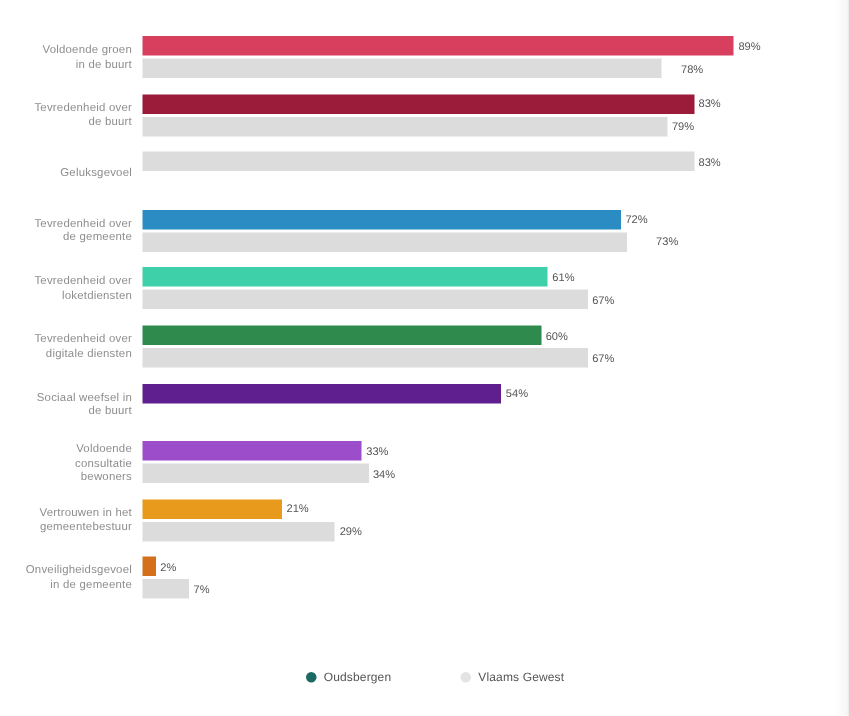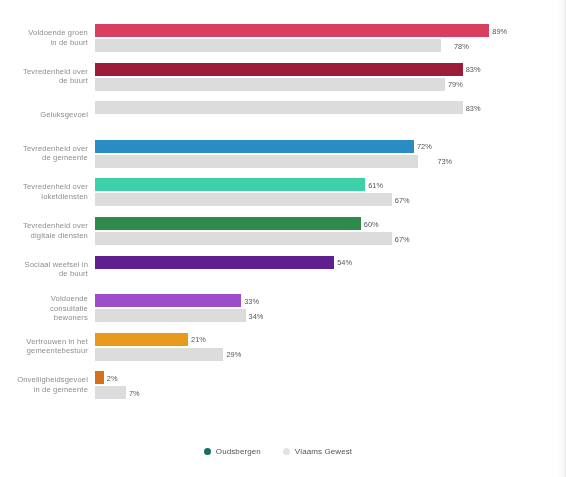--- a/index.html
+++ b/index.html
@@ -85,20 +85,21 @@
     width: 556px;
     display: flex;
     justify-content: center;
     align-items: center;
     gap: 22px;
   }
   .legend-item {
     display: flex;
     align-items: center;
     gap: 5px;
+    margin-left: 24px;
   }
   .legend-dot {
     width: 7px;
     height: 7px;
     border-radius: 50%;
     display: inline-block;
   }
   .legend-label {
     font-size: 8px;
     color: #555555;

